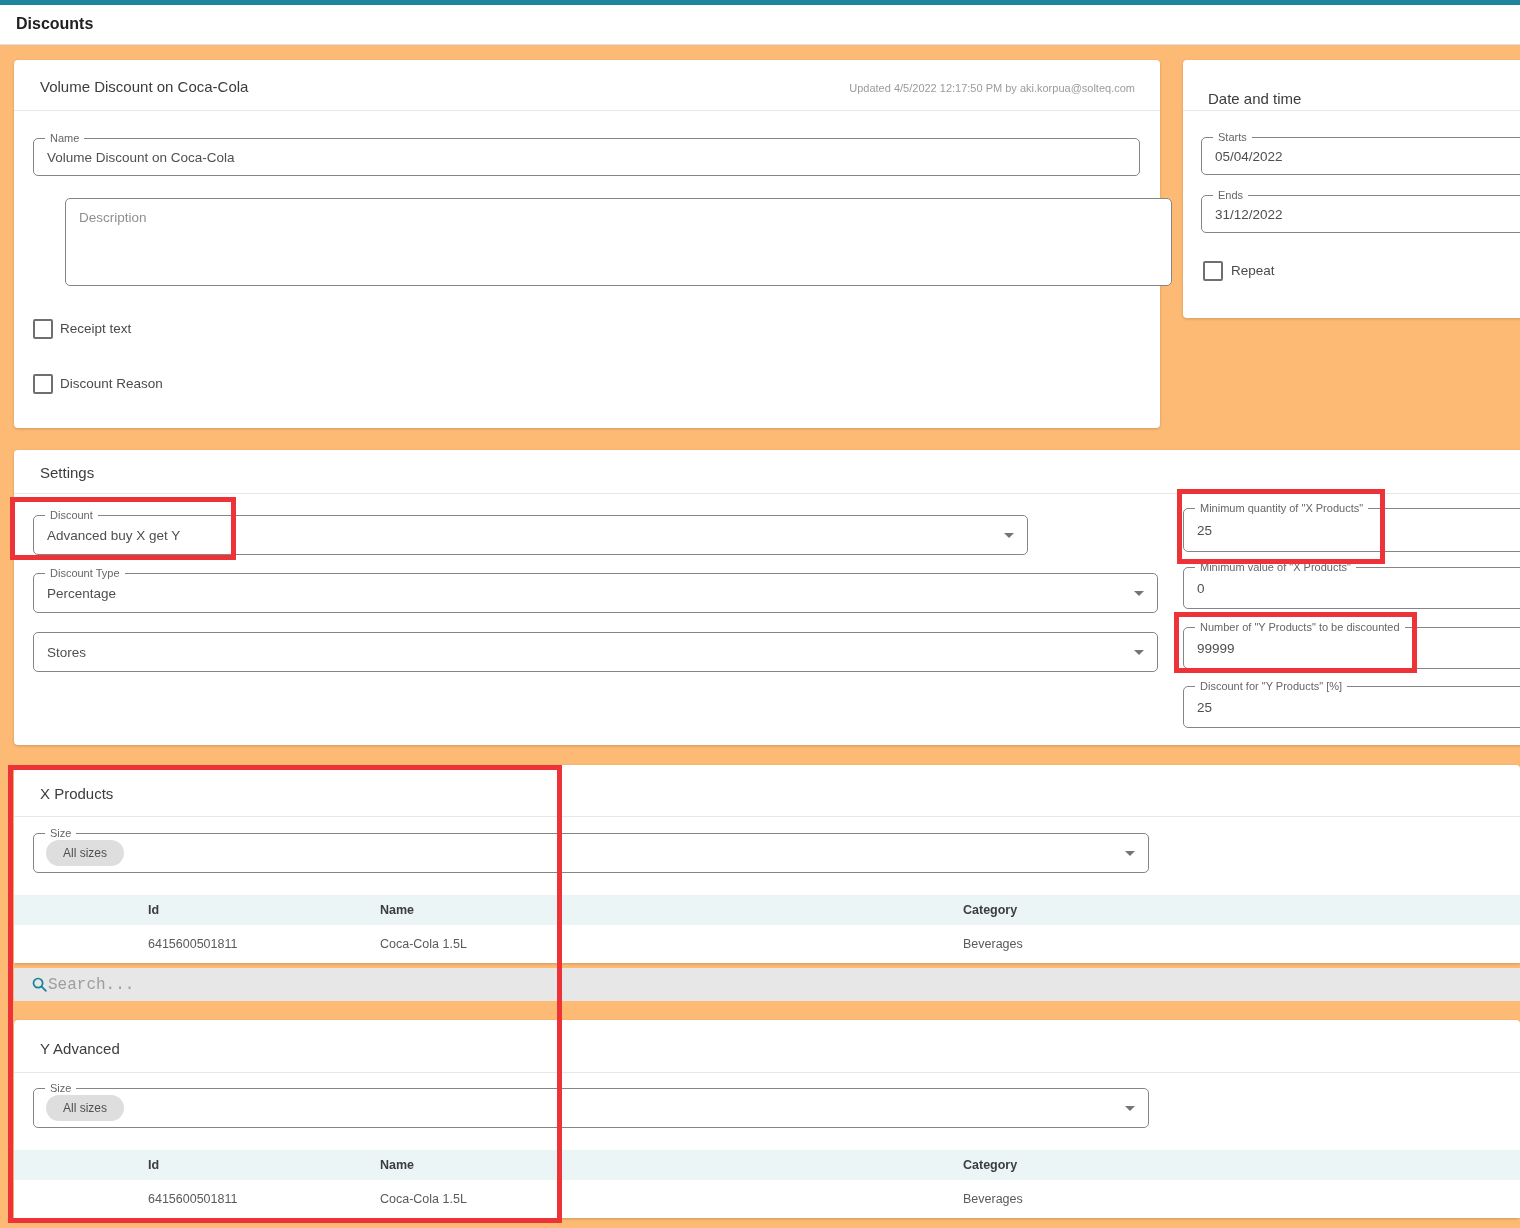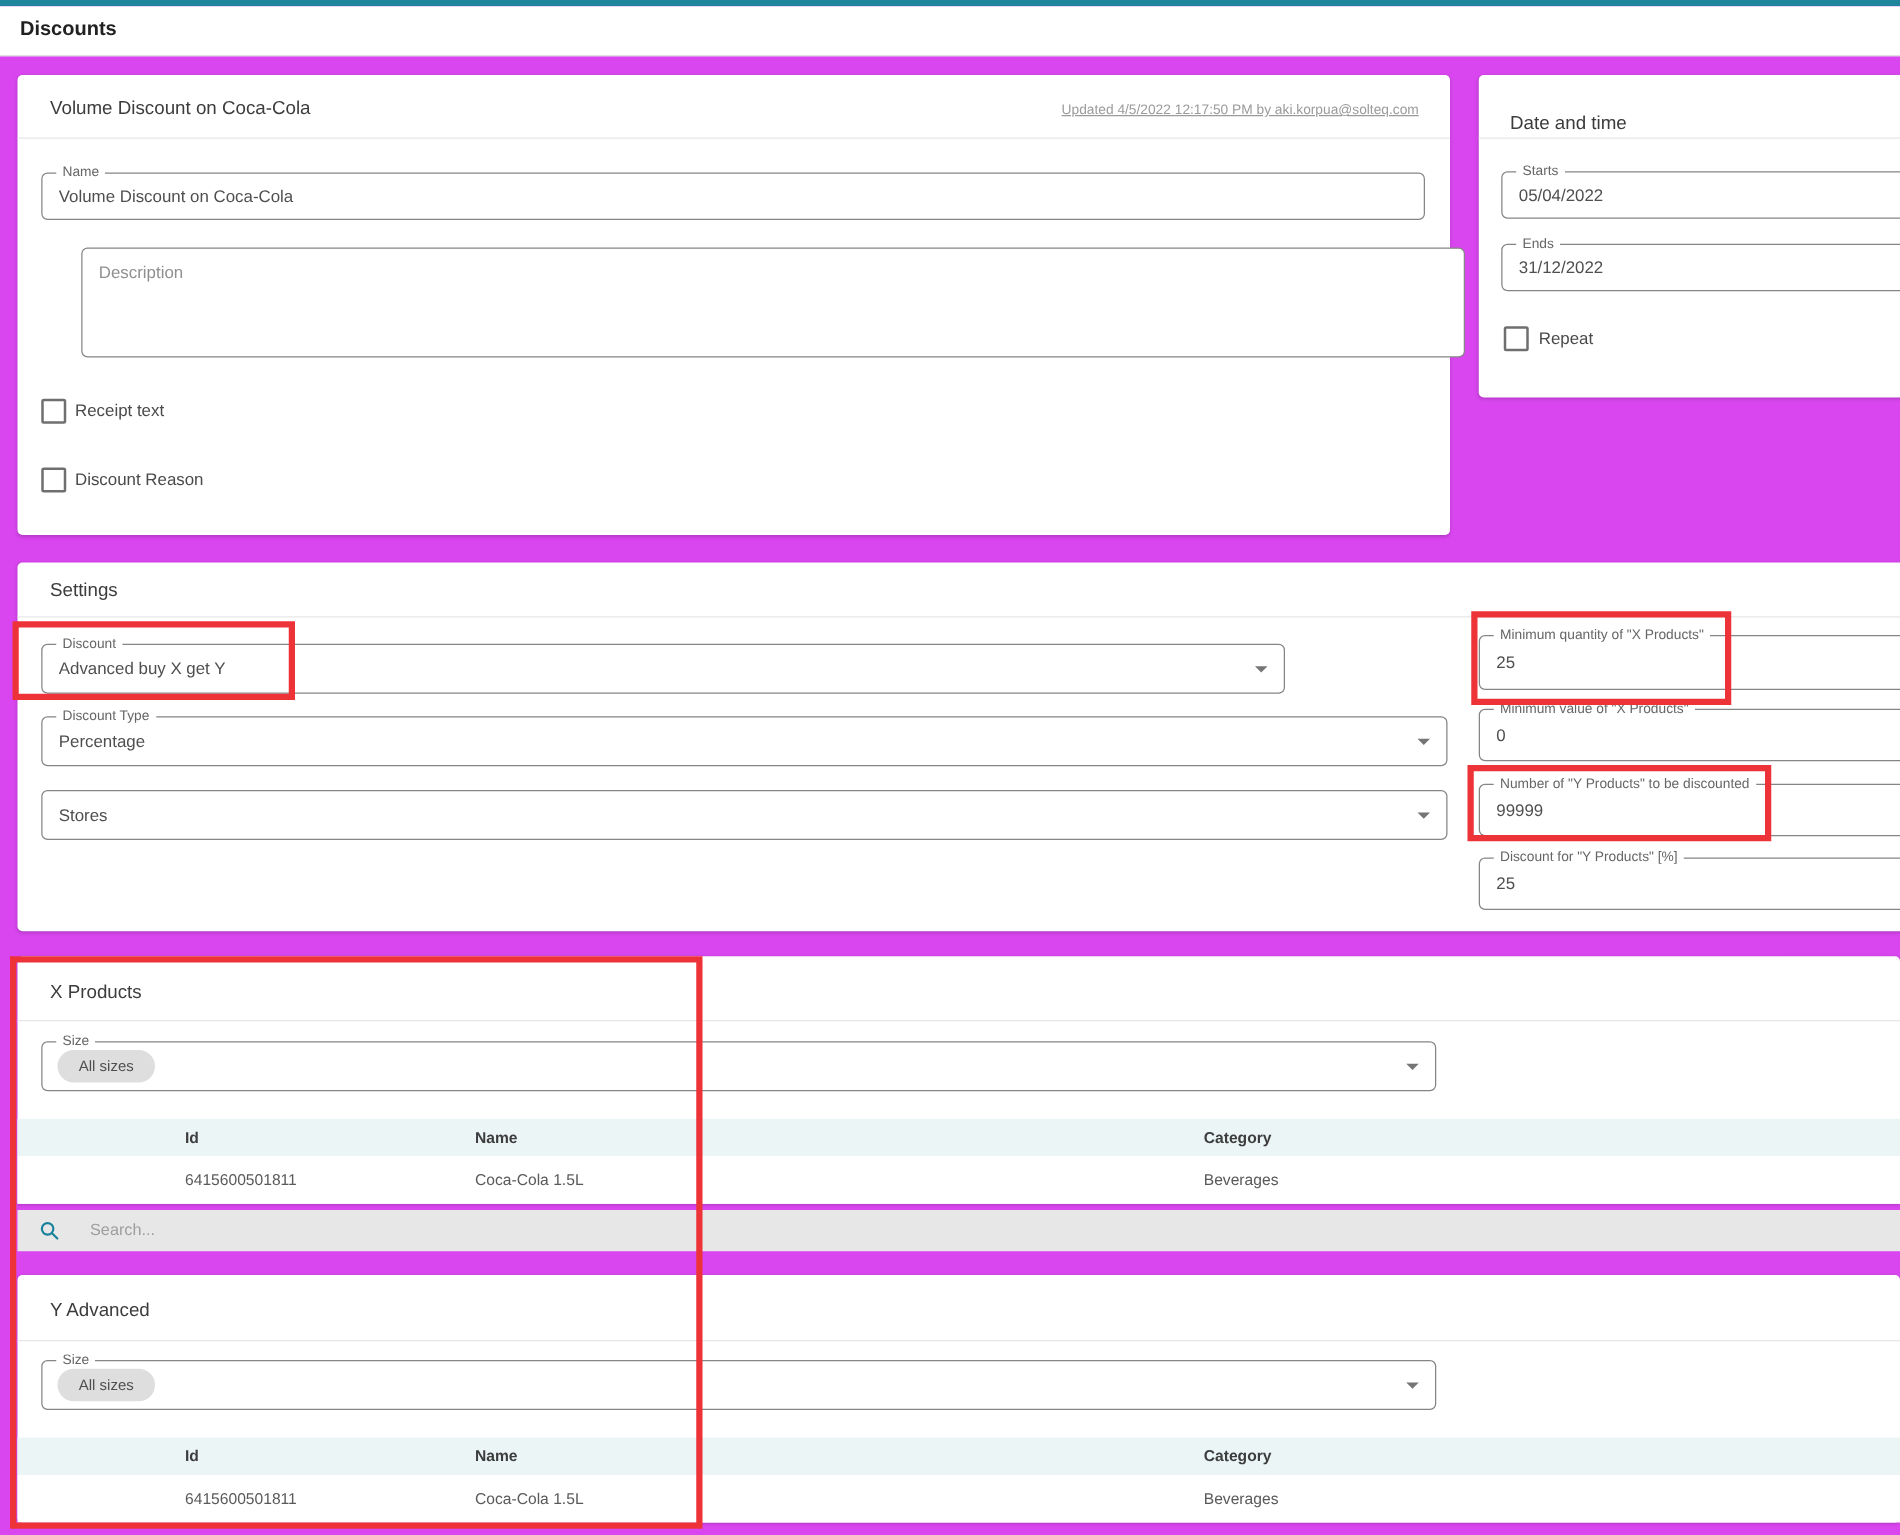--- a/index.html
+++ b/index.html
@@ -1,17 +1,17 @@
 <!DOCTYPE html>
 <html><head>
 <meta charset="utf-8">
 <style>
   html,body{margin:0;padding:0;}
   body{font-family:"Liberation Sans","DejaVu Sans",sans-serif;background:#ececec;}
-  #screen{position:relative;width:1520px;height:1228px;background:#d946ef;overflow:hidden;}
+  #screen{position:relative;width:1520px;height:1228px;background:#fdba74;overflow:hidden;}
 
   .topbar{position:absolute;left:0;top:0;width:1520px;height:5px;background:#1f859c;}
   .appbar{position:absolute;left:0;top:5px;width:1520px;height:39px;background:#ffffff;border-bottom:1px solid #e0e0e0;}
   .appbar .title{position:absolute;left:16px;top:10px;font-size:16px;font-weight:700;color:#212121;}
 
   .card{position:absolute;background:#ffffff;border-radius:4px;box-shadow:0 1px 3px rgba(0,0,0,.18);}
   .ctitle{position:absolute;font-size:15px;color:#3c3c3c;white-space:nowrap;}
   .cdivider{position:absolute;left:0;right:0;height:1px;background:#e7e7e7;}
 
   .field{position:absolute;border:1px solid #858585;border-radius:5px;background:#fff;box-sizing:border-box;}
@@ -25,39 +25,39 @@
 
   .chip{position:absolute;left:12px;top:50%;transform:translateY(-50%);background:#dedede;border-radius:14px;padding:6px 17px;font-size:12px;color:#4f4f4f;white-space:nowrap;}
 
   .thead{position:absolute;left:0;right:0;height:30px;background:#ebf5f6;}
   .trow{position:absolute;left:0;right:0;height:38px;background:#fff;}
   .th{position:absolute;top:8px;font-size:12.5px;font-weight:700;color:#3d3d3d;white-space:nowrap;}
   .td{position:absolute;top:12px;font-size:12.5px;color:#5a5a5a;white-space:nowrap;}
   .col0{left:134px;} .col1{left:366px;} .col2{left:949px;}
 
   .searchbar{position:absolute;left:14px;top:968px;width:1506px;height:33px;background:#e7e7e7;}
-  .searchbar .stext{position:absolute;left:58px;top:8px;font-size:13px;color:#9e9e9e;}
+  .searchbar .stext{position:absolute;left:34px;top:8px;font-size:16px;color:#9e9e9e;font-family:Liberation Mono, monospace;}
   .searchbar svg{position:absolute;left:17px;top:8px;}
 
   .redbox{position:absolute;border:5px solid #ee3338;pointer-events:none;box-sizing:border-box;}
 </style>
 </head>
 <body>
 
 <div id="screen">
 
   <div class="topbar"></div>
 
   <div class="appbar">
     <div class="title">Discounts</div>
   </div>
 
   <div class="card" style="left:14px;top:60px;width:1146px;height:368px;">
     <div class="ctitle" style="left:26px;top:18px;">Volume Discount on Coca-Cola</div>
-    <div style="position:absolute;right:25px;top:22px;font-size:11px;color:#9b9b9b;white-space:nowrap;text-decoration:underline;">Updated 4/5/2022 12:17:50 PM by aki.korpua@solteq.com</div>
+    <div style="position:absolute;right:25px;top:22px;font-size:11px;color:#9b9b9b;white-space:nowrap;">Updated 4/5/2022 12:17:50 PM by aki.korpua@solteq.com</div>
     <div class="cdivider" style="top:50px;"></div>
 
     <div class="field" style="left:19px;top:78px;width:1107px;height:38px;">
       <span class="flabel">Name</span>
       <span class="fvalue">Volume Discount on Coca-Cola</span>
     </div>
 
     <div class="field" style="left:19px;top:138px;width:1107px;height:88px;margin-left:32px;">
       <span class="placeholder" style="position:absolute;left:13px;top:11px;font-size:13.5px;">Description</span>
     </div>

